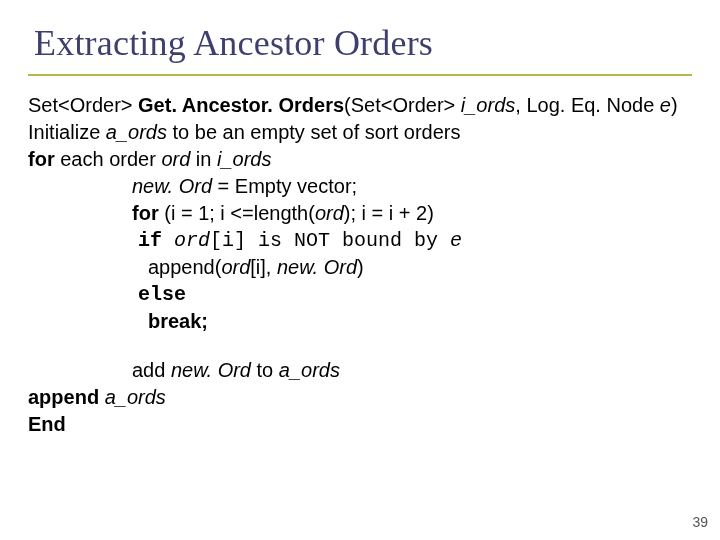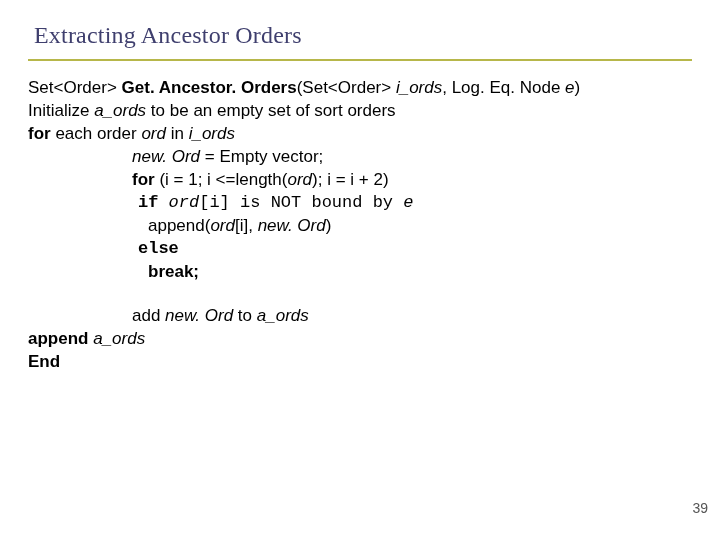--- a/index.html
+++ b/index.html
@@ -15,47 +15,47 @@
   }
   .slide {
     width: 720px;
     height: 540px;
     position: relative;
     box-sizing: border-box;
   }
   .title {
     font-family: "Times New Roman", Times, serif;
     color: #3f3f6e;
-    font-size: 24px;
+    font-size: 36px;
     font-weight: 400;
     padding: 22px 7px 6px 34px;
     letter-spacing: 0.2px;
   }
   .rule {
     margin: 4px 28px 0 28px;
     height: 2px;
     background: #b7b74a;
   }
   .body {
     padding: 16px 28px 0 28px;
-    font-size: 17px;
+    font-size: 20px;
     line-height: 1.35;
     font-weight: 400;
   }
   .ind1 { }
   .ind2 { margin-left: 104px; }
   .ind3 { margin-left: 110px; font-family: Liberation Mono, monospace; }
   .ind4 { margin-left: 120px; }
   .b { font-weight: 700; }
   .i { font-style: italic; }
   .gap { height: 22px; }
   .pagenum {
     position: absolute;
     right: 12px;
-    bottom: 24px;
+    bottom: 10px;
     font-size: 14px;
     color: #555;
     font-family: Verdana, Geneva, sans-serif;
   }
   .ln { display:block; white-space: pre; }
 </style>
 </head>
 <body>
 
 <div class="slide">

